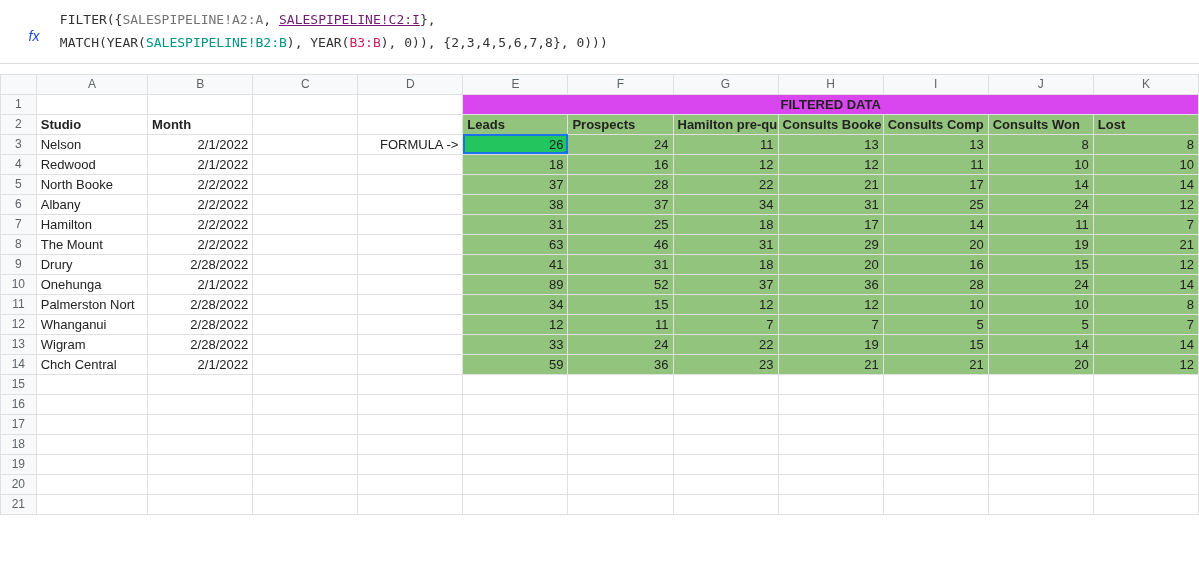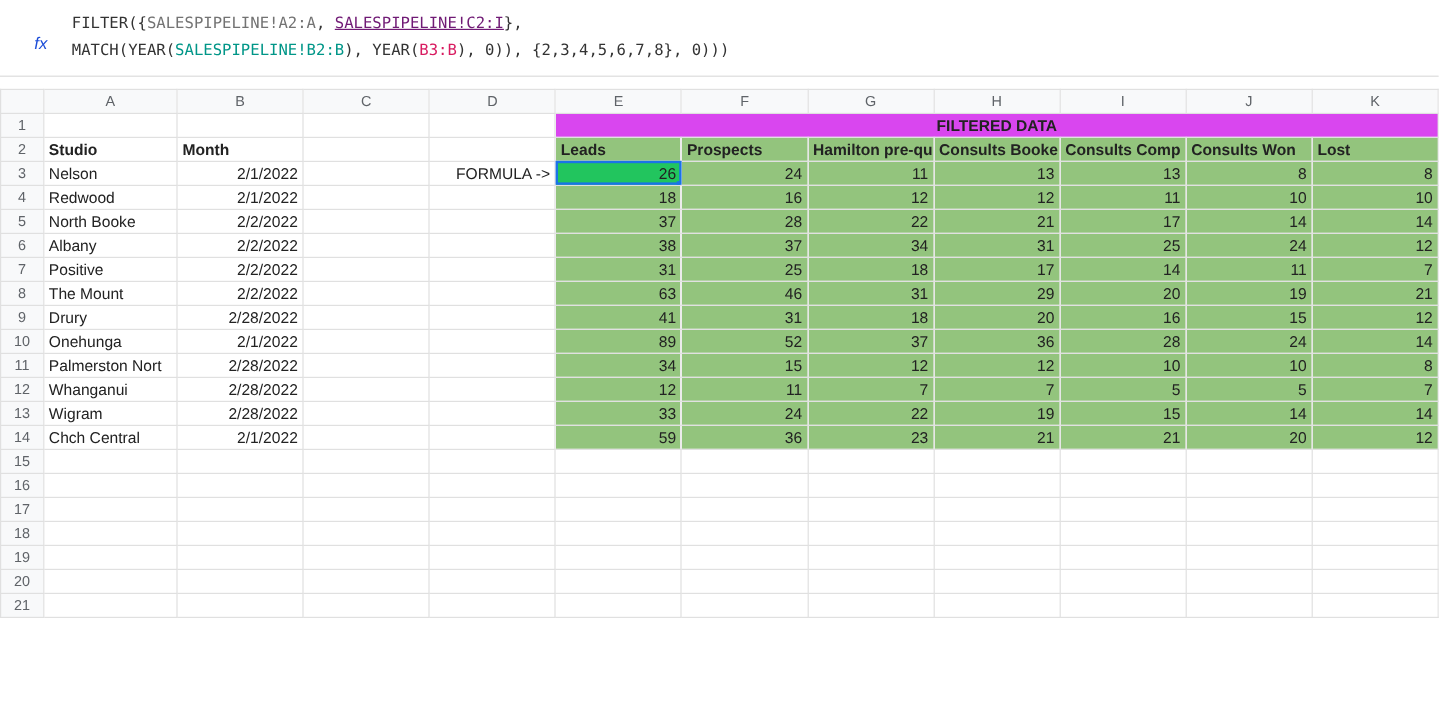--- a/index.html
+++ b/index.html
@@ -149,21 +149,21 @@
         <td class="num green-cell">38</td>
         <td class="num green-cell">37</td>
         <td class="num green-cell">34</td>
         <td class="num green-cell">31</td>
         <td class="num green-cell">25</td>
         <td class="num green-cell">24</td>
         <td class="num green-cell">12</td>
       </tr>
       <tr>
         <th class="rownum">7</th>
-        <td>Positive</td>
+        <td>Hamilton</td>
         <td class="date">2/2/2022</td>
         <td></td>
         <td></td>
         <td class="num green-cell">31</td>
         <td class="num green-cell">25</td>
         <td class="num green-cell">18</td>
         <td class="num green-cell">17</td>
         <td class="num green-cell">14</td>
         <td class="num green-cell">11</td>
         <td class="num green-cell">7</td>

